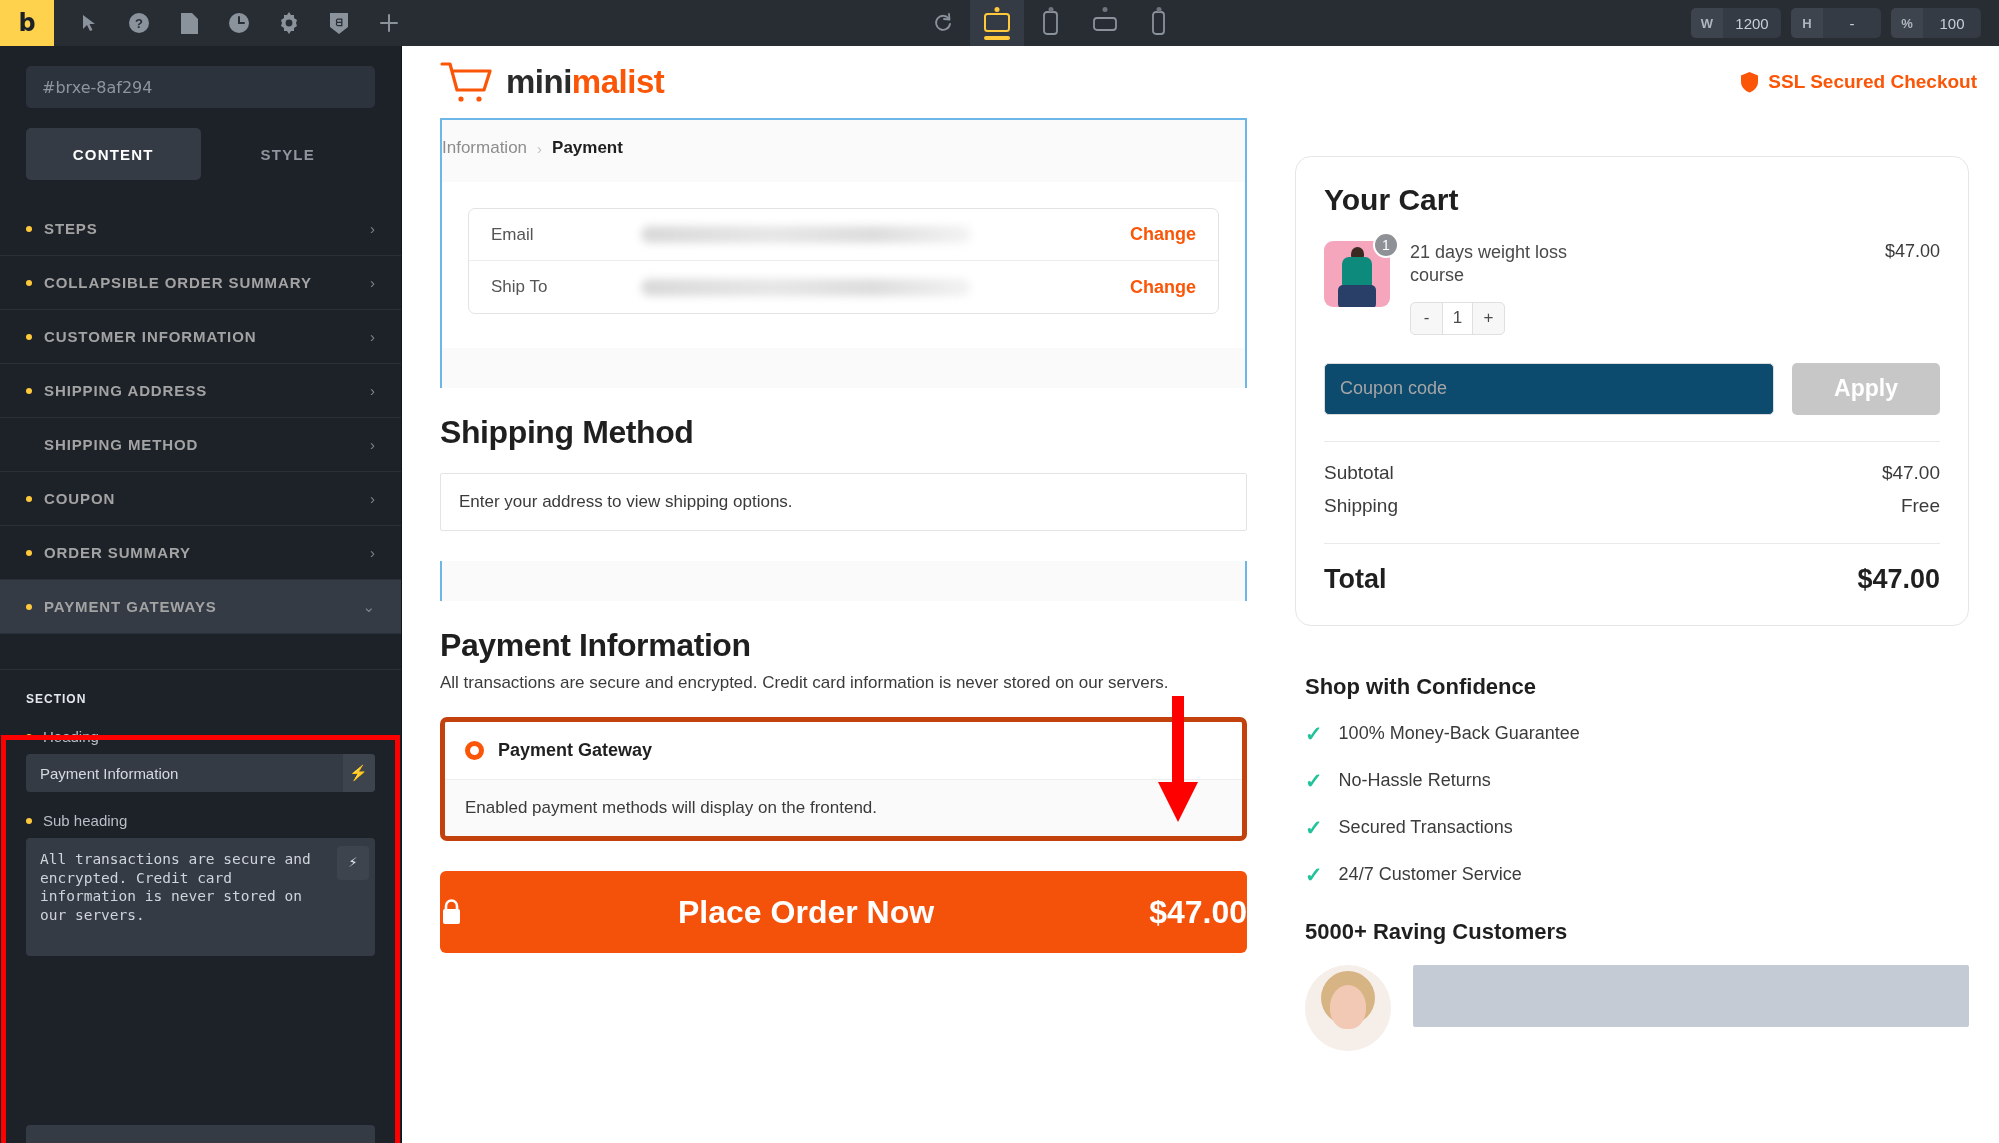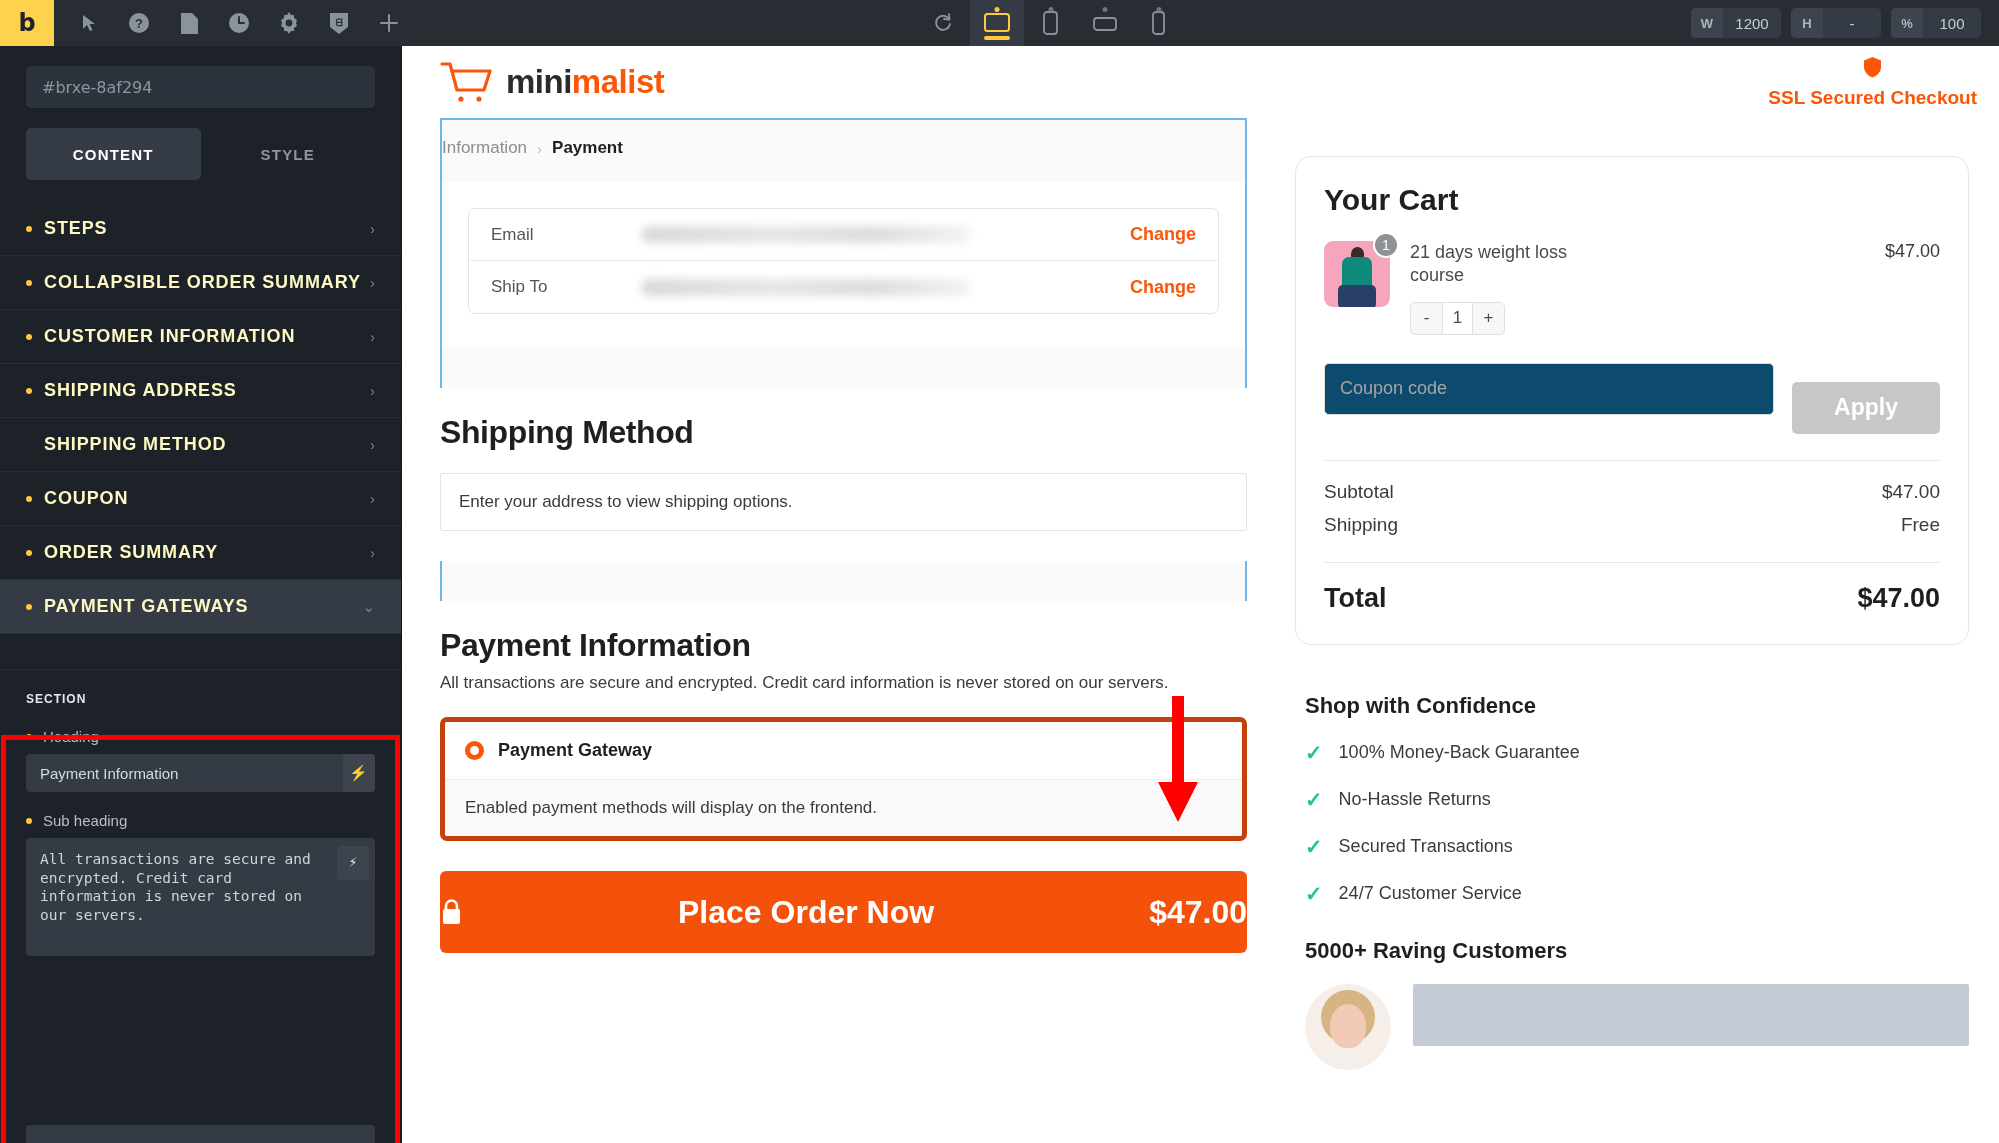--- a/index.html
+++ b/index.html
@@ -84,21 +84,21 @@
   .sb-row {
     height: 54px; display: flex; align-items: center; padding: 0 26px;
     border-bottom: 1px solid #2a3038; cursor: pointer; position: relative;
   }
   .sb-row .bullet {
     width: 6px; height: 6px; border-radius: 50%; background: #ffc93c;
     margin-right: 12px; flex: 0 0 6px;
   }
   .sb-row .bullet.hidden { background: transparent; }
   .sb-row .txt {
-    flex: 1; color: #fef9c3; font-size: 18px; font-weight: bold; letter-spacing: 0.9px;
+    flex: 1; color: #a3a3a3; font-size: 15px; font-weight: bold; letter-spacing: 0.9px;
   }
   .sb-row .chev { color: #7d858f; font-size: 15px; }
   .sb-row.open { background: #343b45; }
 
   
   .redbox {
     position: absolute; left: 1px; top: 689px; width: 399px; height: 446px;
     border: 5px solid #ff0000; pointer-events: none; z-index: 12;
   }
   .sb-gap { height: 36px; border-bottom: 1px solid #2a3038; }
@@ -135,21 +135,21 @@
   
   .canvas { flex: 1; background: #ffffff; overflow: hidden; position: relative; }
   .site-header {
     height: 72px; display: flex; align-items: center; justify-content: space-between;
     padding: 0 22px 0 38px; background: #fff;
   }
   .brand { display: flex; align-items: center; gap: 14px; }
   .brand-name { font-size: 33px; font-weight: bold; letter-spacing: -0.5px; }
   .brand-name .dark { color: #2b2b2b; }
   .brand-name .orange { color: #fb5607; }
-  .ssl { display: flex; align-items: center; gap: 9px; color: #fb5607; font-size: 19px; font-weight: bold; flex-direction: column; }
+  .ssl { display: flex; align-items: center; gap: 9px; color: #fb5607; font-size: 19px; font-weight: bold; }
 
   .site-main { display: flex; gap: 0; align-items: flex-start; }
   .col-left { width: 845px; flex: 0 0 845px; padding-left: 38px; }
   .col-right { flex: 1; padding: 0 30px 0 48px; }
 
   
   .sel-block { position: relative; }
   .sel-block::before {
     content: ""; position: absolute; left: 0; top: 0; bottom: 0; width: 2px; background: #6cb6e8;
   }
@@ -247,21 +247,20 @@
   .ci-price { font-size: 18px; color: #3b3b3b; }
   .coupon-row { display: flex; gap: 18px; margin-top: 28px; }
   .coupon-input {
     flex: 1; height: 52px; border: 1px solid #dcdcdc; border-radius: 5px; padding: 0 15px;
     display: flex; align-items: center; color: #a5a5a5; font-size: 18px; background: #0c4a6e;
   }
   .apply-btn {
     width: 148px; height: 52px; background: #c7c7c7; border-radius: 5px; color: #fff;
     font-size: 23px; font-weight: bold; display: flex; align-items: center; justify-content: center;
     cursor: pointer;
-    margin-top: 19px;
   }
   .hr { height: 1px; background: #e9e9e9; margin: 26px 0 20px 0; }
   .tot-row { display: flex; justify-content: space-between; font-size: 19px; color: #3b3b3b; margin-bottom: 11px; }
   .grand { display: flex; justify-content: space-between; align-items: baseline; }
   .grand .l { font-size: 27px; font-weight: bold; color: #1f1f1f; }
   .grand .v { font-size: 27px; font-weight: bold; color: #1f1f1f; }
 
   .trust { margin-top: 48px; padding-left: 10px; }
   .trust h3 { font-size: 22px; font-weight: bold; color: #1f1f1f; margin-bottom: 22px; }
   .trust-item { display: flex; align-items: center; gap: 16px; margin-bottom: 23px; }

